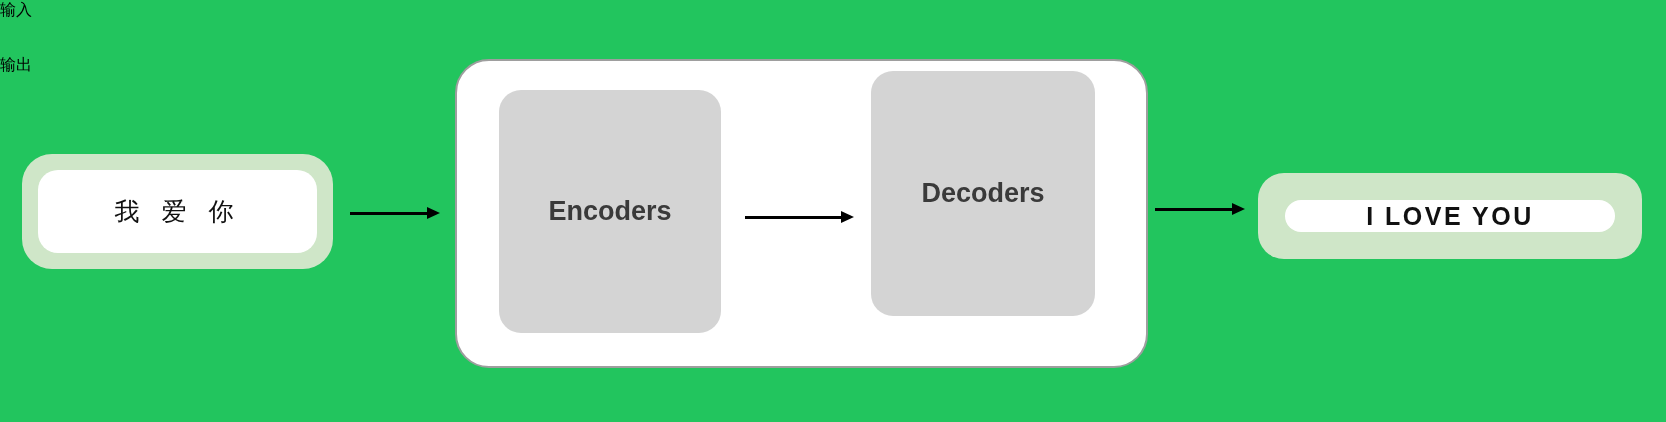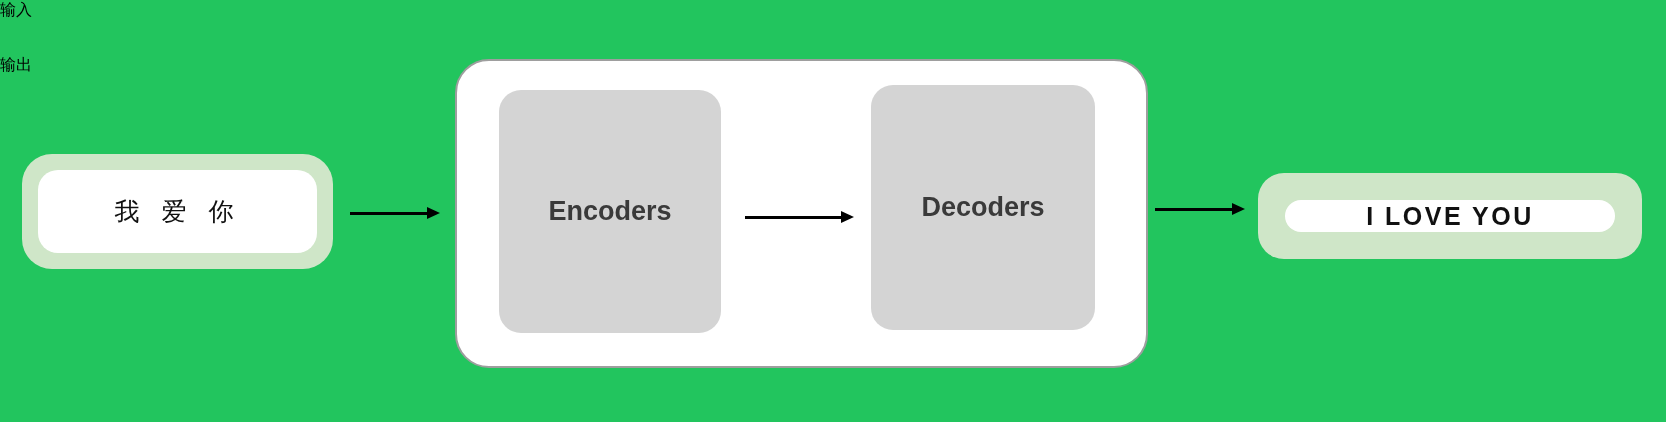--- a/index.html
+++ b/index.html
@@ -82,21 +82,21 @@
     border-radius: 22px;
     display: flex;
     align-items: center;
     justify-content: center;
     color: #3a3a3a;
     font-size: 27px;
     font-weight: bold;
     letter-spacing: 0px;
   }
   #stage-encoders { left: 499px; top: 90px;  width: 222px; height: 243px; }
-  #stage-decoders { left: 871px; top: 85px;  width: 224px; height: 245px; }
+  #stage-decoders { left: 871px; top: 71px;  width: 224px; height: 245px; }
 
   
   .arrow { position: absolute; }
   .arrow .shaft {
     position: absolute;
     left: 0; top: 50%;
     height: 3px;
     margin-top: -1.5px;
     background: #000000;
   }

